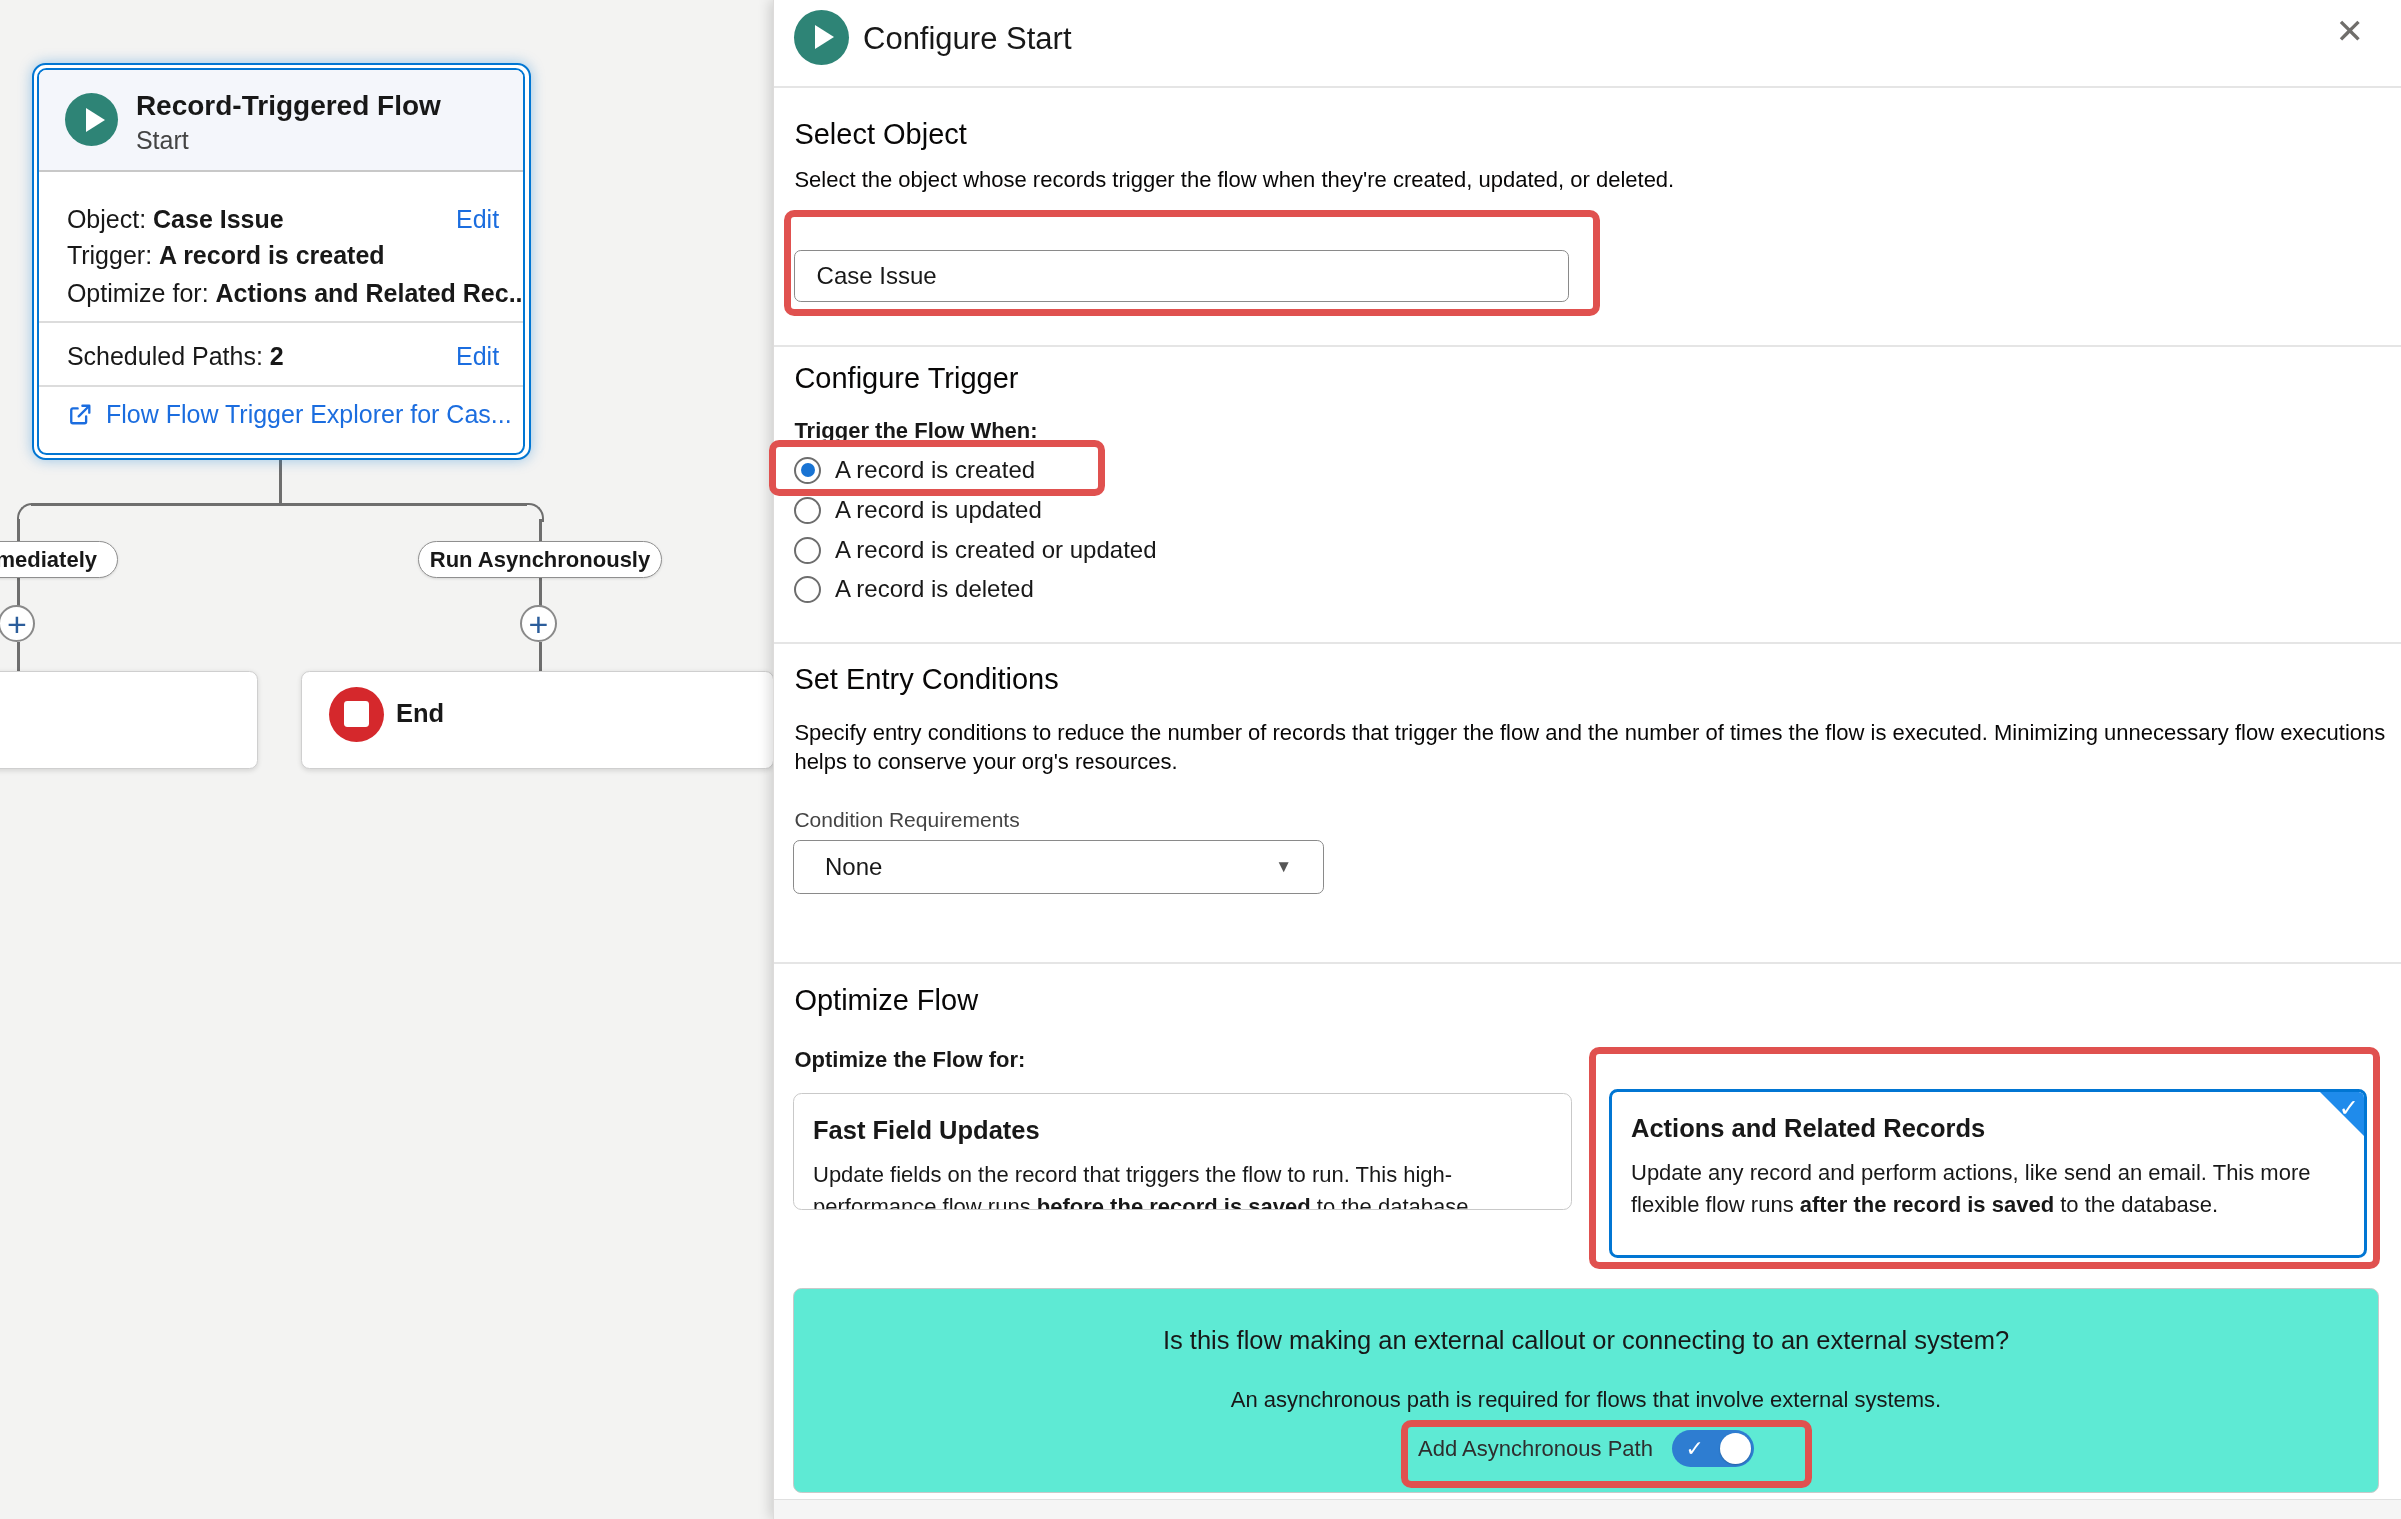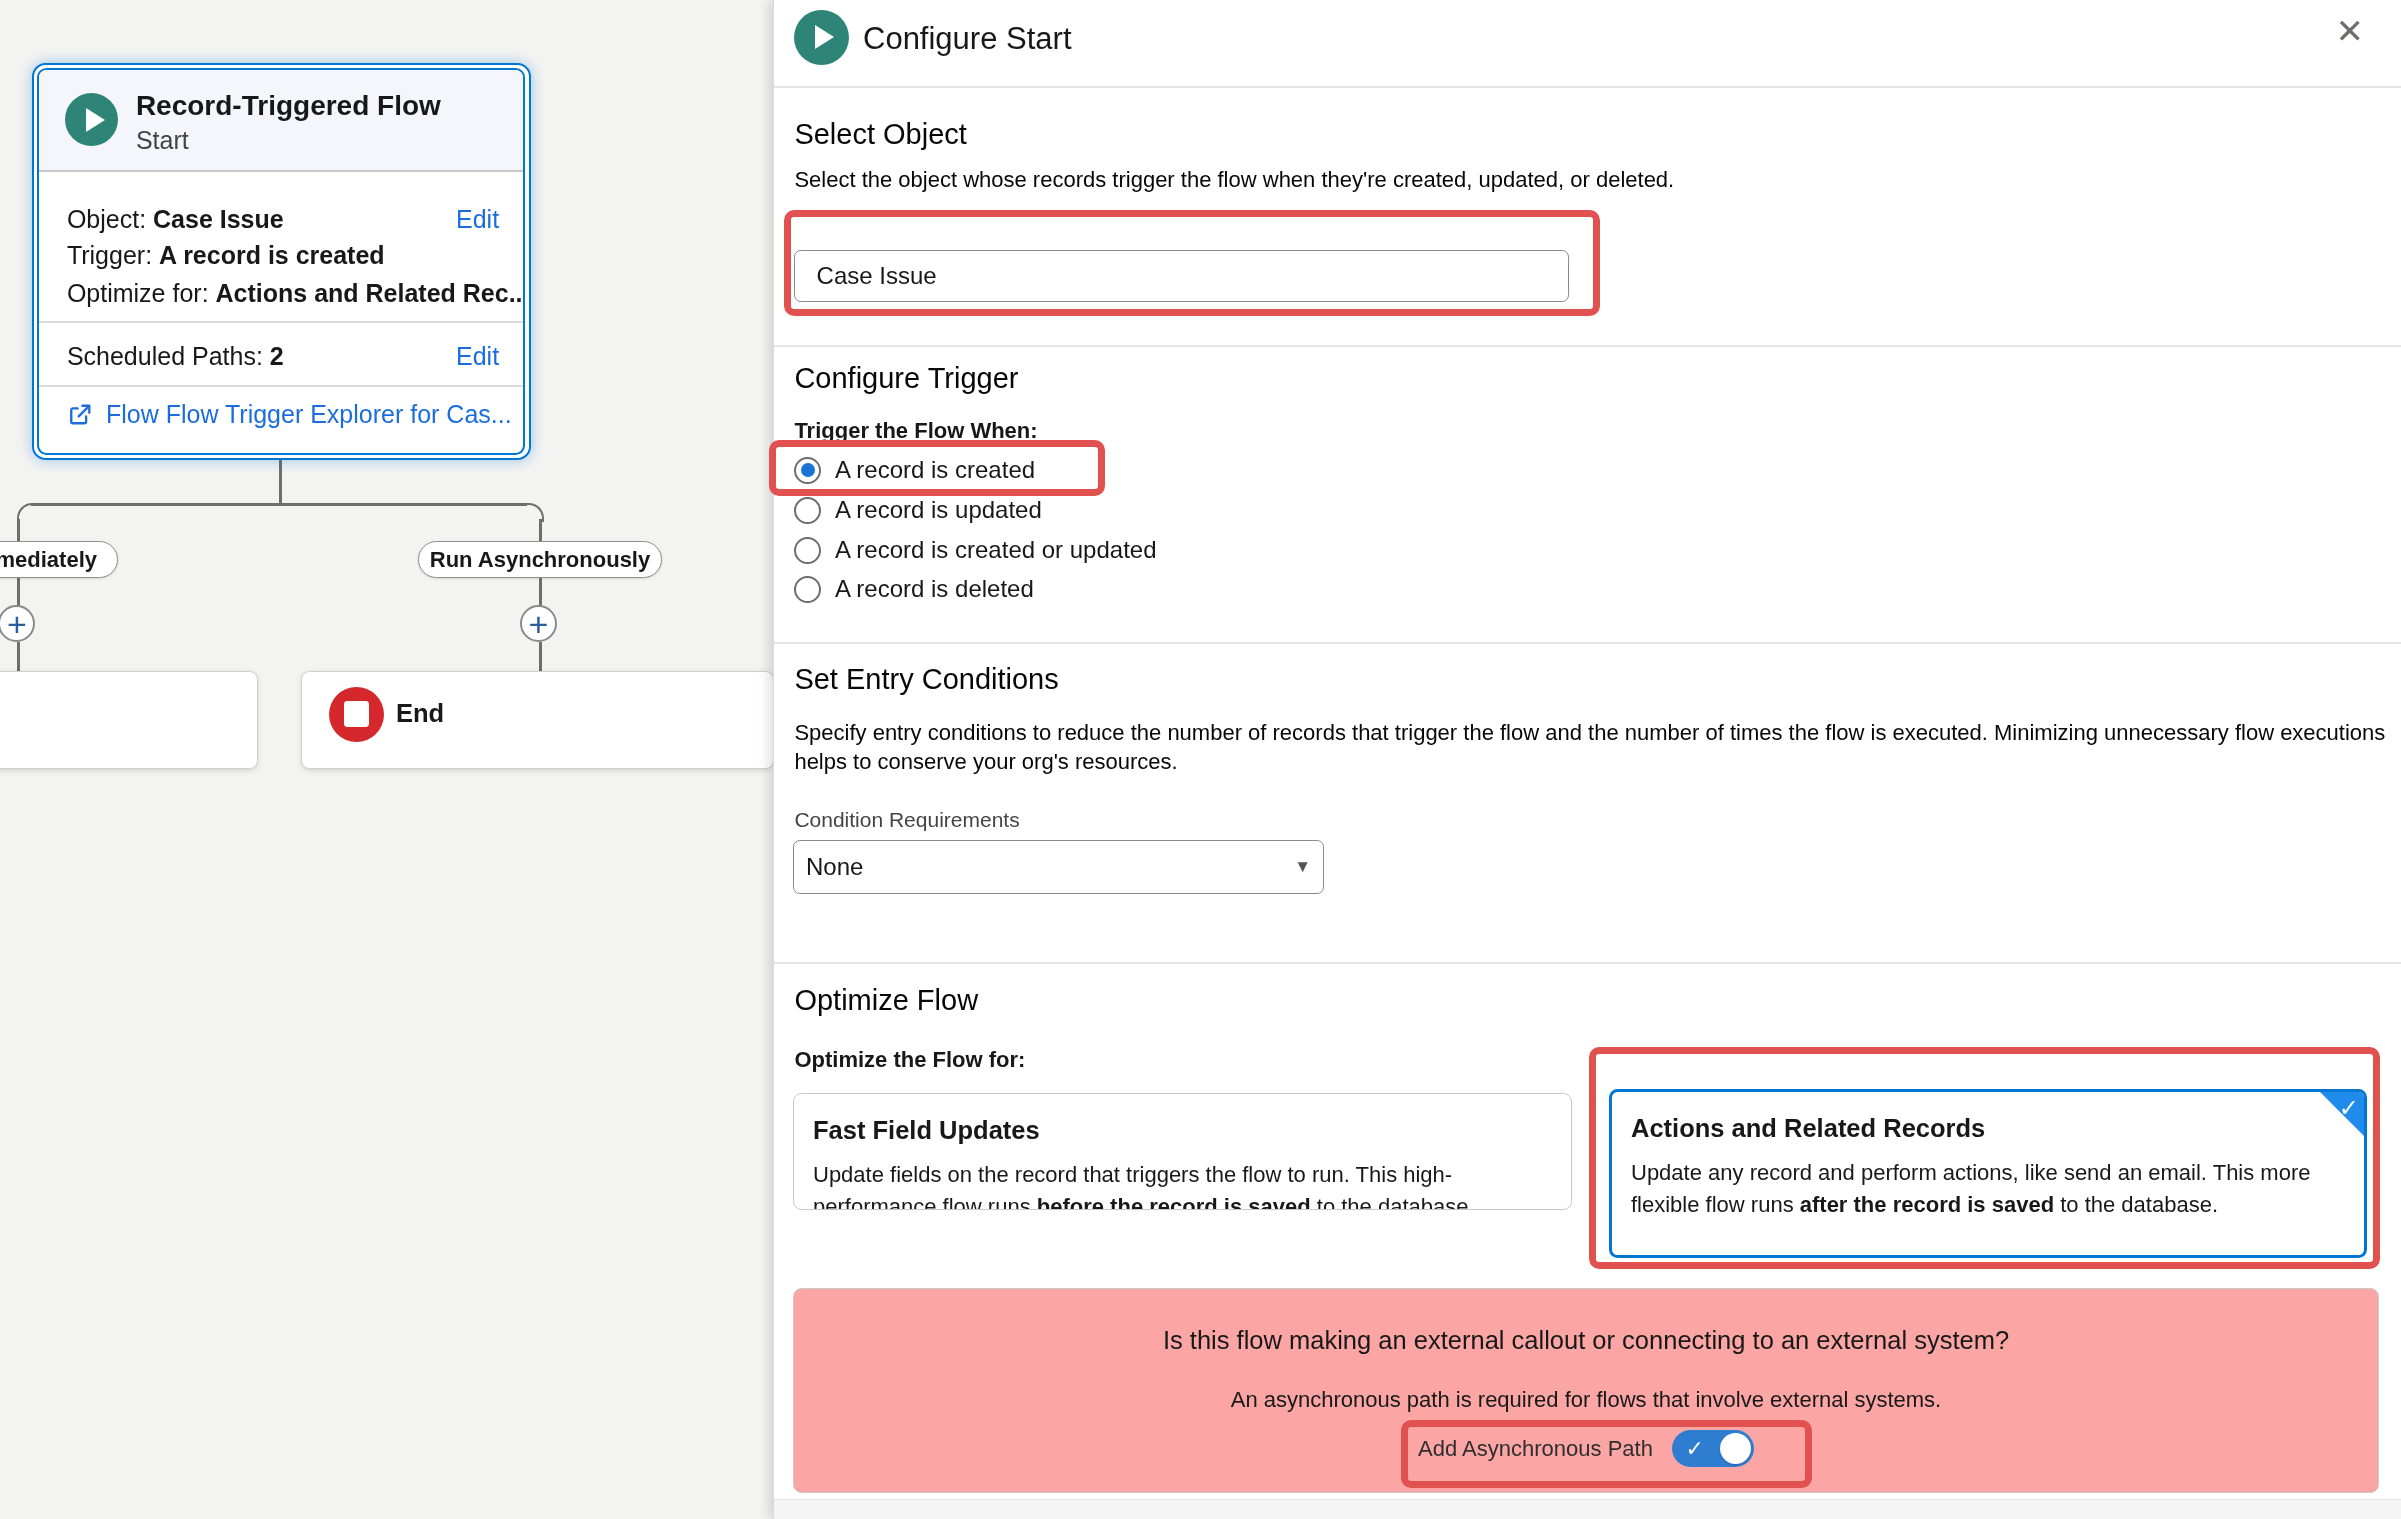--- a/index.html
+++ b/index.html
@@ -71,37 +71,37 @@
   .p-body{position:absolute;left:20.4px;font-size:22px;color:#080707;white-space:nowrap;}
   .p-label-bold{position:absolute;left:20.4px;font-size:22px;font-weight:bold;color:#181818;white-space:nowrap;}
   .field-label{position:absolute;left:23px;font-size:21px;color:#444;white-space:nowrap;}
   .req{color:#ba0517;margin-right:5.1px;}
   .text-input{
     position:absolute;background:#fff;border:1.7px solid #8a8a8a;border-radius:6.8px;
     display:flex;align-items:center;font-size:24px;color:#181818;box-sizing:border-box;padding-left:22px;
   }
   .dropdown{
     position:absolute;background:#fff;border:1.7px solid #8a8a8a;border-radius:6.8px;cursor:pointer;
-    display:flex;align-items:center;font-size:24px;color:#181818;box-sizing:border-box;padding:0 12px;justify-content:space-between;
+    display:flex;align-items:center;font-size:24px;color:#181818;box-sizing:border-box;padding:0 31px;justify-content:space-between;
   }
   .chev{font-size:17px;color:#555;}
   .radio-row{position:absolute;left:20.4px;display:flex;align-items:center;gap:13.6px;height:34px;cursor:pointer;}
   .radio{width:27px;height:27px;border:2.1px solid #6d6d6d;border-radius:50%;background:#fff;box-sizing:border-box;position:relative;flex:none;}
   .radio .dot{position:absolute;left:50%;top:50%;width:14.5px;height:14.5px;margin:-7.2px 0 0 -7.2px;border-radius:50%;background:#1873d3;}
   .radio-label{font-size:24px;color:#181818;white-space:nowrap;}
   .opt-card{
     position:absolute;background:#fff;border:1.7px solid #c9c9c9;border-radius:8.5px;box-sizing:border-box;
     padding:22px 19px;cursor:pointer;overflow:hidden;
   }
   .opt-card.selected{border:3px solid #0176d3;}
   .opt-title{font-size:25.5px;font-weight:bold;color:#181818;}
   .opt-body{font-size:22px;color:#181818;line-height:32px;margin-top:13.6px;}
   .corner{position:absolute;top:0;right:0;width:0;height:0;border-top:44px solid #1f8beb;border-left:44px solid transparent;}
   .corner-check{position:absolute;top:1.7px;right:5.1px;color:#fff;font-size:24px;font-weight:bold;}
-  .async-box{position:absolute;background:#fca5a5;border:1.7px solid #c9c9c9;border-radius:8.5px;box-sizing:border-box;text-align:center;}
+  .async-box{position:absolute;background:#5eead4;border:1.7px solid #c9c9c9;border-radius:8.5px;box-sizing:border-box;text-align:center;}
   .async-q{position:absolute;left:0;right:0;top:37px;font-size:25.5px;color:#181818;}
   .async-n{position:absolute;left:0;right:0;top:98px;font-size:22px;color:#181818;}
   .toggle-row{position:absolute;left:0;right:0;top:141px;display:flex;align-items:center;justify-content:center;gap:19px;}
   .toggle-label{font-size:22px;color:#2e2e2e;white-space:nowrap;}
   .toggle{position:relative;width:82px;height:37px;border-radius:19px;background:#2e7dd1;cursor:pointer;flex:none;}
   .toggle .chk{position:absolute;left:13.6px;top:6px;color:#fff;font-size:22px;font-weight:bold;}
   .toggle .knob{position:absolute;right:3.4px;top:3.4px;width:31px;height:31px;border-radius:50%;background:#fff;box-shadow:0 0.9px 1.7px rgba(0,0,0,.25);}
   .footer-strip{position:absolute;left:0;right:0;bottom:0;height:19px;background:#f5f5f5;border-top:1.7px solid #e0e0e0;}
 
   

